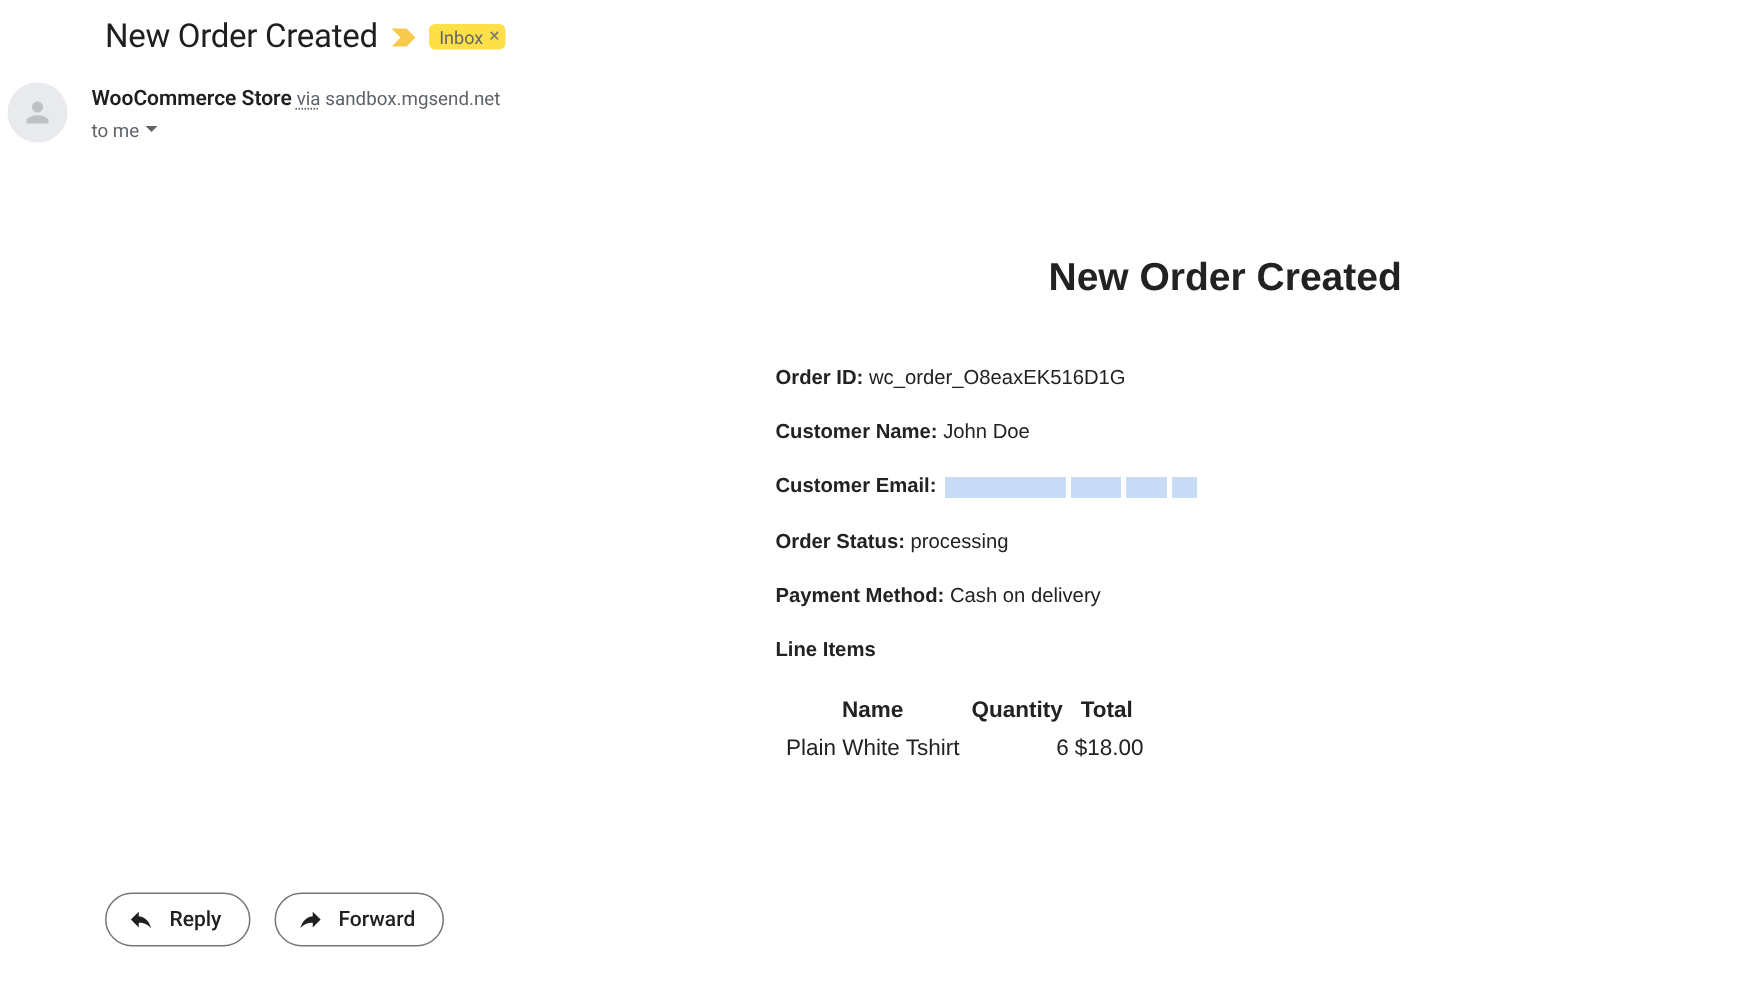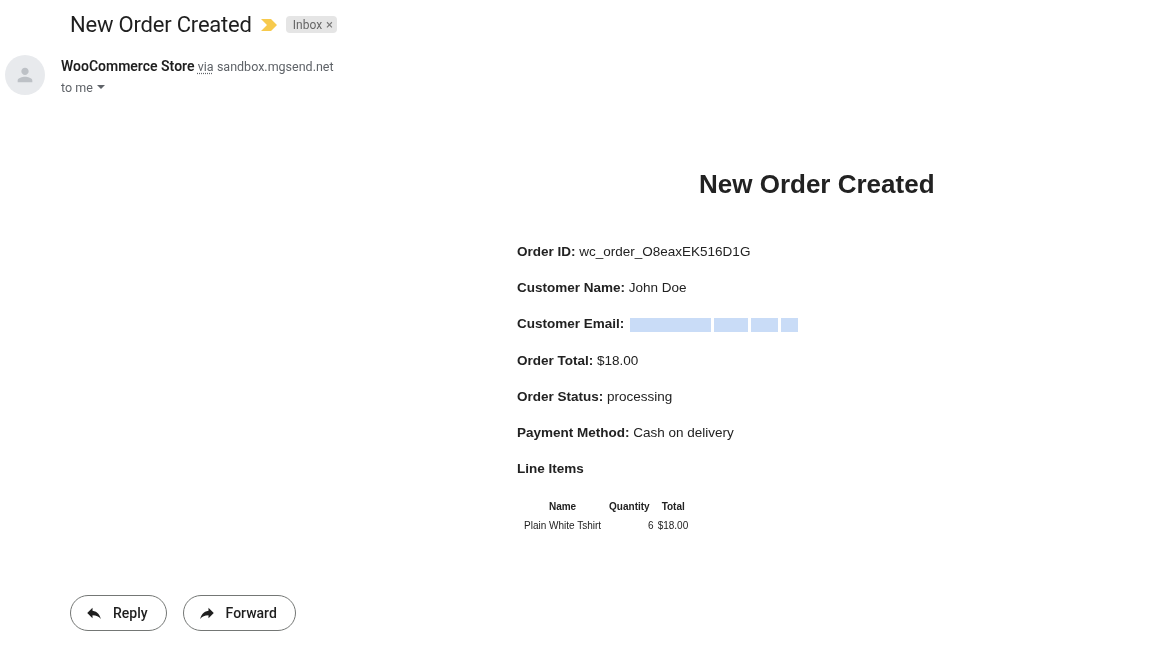--- a/index.html
+++ b/index.html
@@ -35,21 +35,21 @@
     .important-marker {
       width: 18px;
       height: 14px;
       position: relative;
     }
     .important-marker svg {
       width: 18px;
       height: 14px;
     }
     .inbox-tag {
-      background: #e5e5e5;
+      background: #fde047;
       color: #666;
       font-size: 12px;
       padding: 1px 4px 1px 7px;
       border-radius: 4px;
       display: inline-flex;
       align-items: center;
       gap: 4px;
     }
     .inbox-tag .x {
       font-size: 13px;
@@ -136,21 +136,21 @@
       background: linear-gradient(to right, #c9dcf7 0%, #c9dcf7 48%, #fff 48%, #fff 50%, #c9dcf7 50%, #c9dcf7 70%, #fff 70%, #fff 72%, #c9dcf7 72%, #c9dcf7 88%, #fff 88%, #fff 90%, #c9dcf7 90%, #c9dcf7 100%);
       vertical-align: middle;
       margin-left: 2px;
     }
     .line-items-header {
       font-weight: bold;
       margin-bottom: 25px;
     }
     .items-table {
       border-collapse: collapse;
-      font-size: 10px;
+      font-size: 15px;
       margin-left: 3px;
     }
     .items-table th {
       font-weight: bold;
       text-align: left;
       padding: 0 4px 8px 4px;
     }
     .items-table th.name-col {
       text-align: center;
       padding-left: 10px;
@@ -246,24 +246,20 @@
     <div class="field-row">
       <span class="field-label">Customer Name:</span>
       <span class="field-value"> </span><span class="field-value">John Doe</span>
     </div>
 
     <div class="field-row">
       <span class="field-label">Customer Email:</span>
       <span class="redacted"></span>
     </div>
 
-    <div class="field-row">
-      <span class="field-label">Order Total:</span>
-      <span class="field-value"> </span><span class="field-value">$18.00</span>
-    </div>
 
     <div class="field-row">
       <span class="field-label">Order Status:</span>
       <span class="field-value"> </span><span class="field-value">processing</span>
     </div>
 
     <div class="field-row">
       <span class="field-label">Payment Method:</span>
       <span class="field-value"> </span><span class="field-value">Cash on delivery</span>
     </div>

